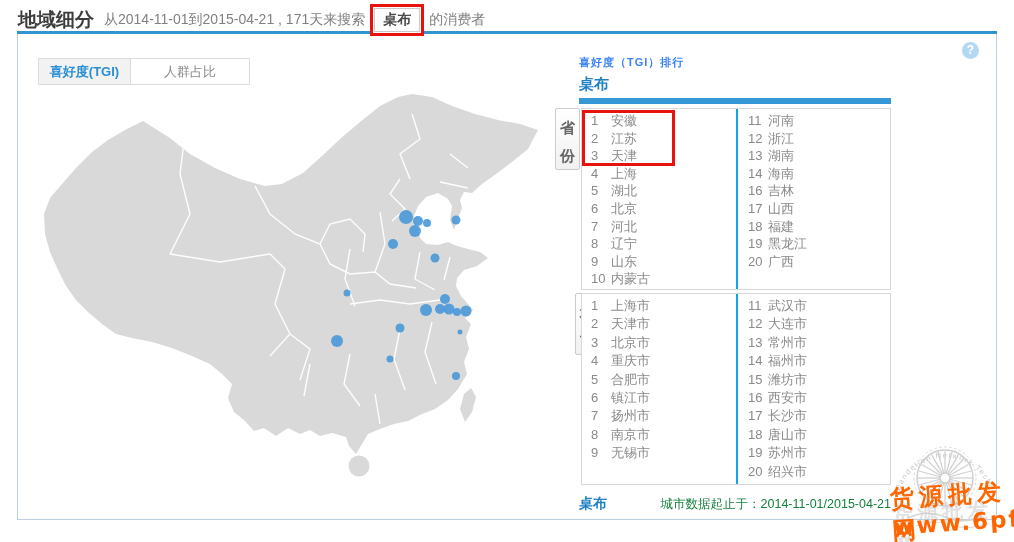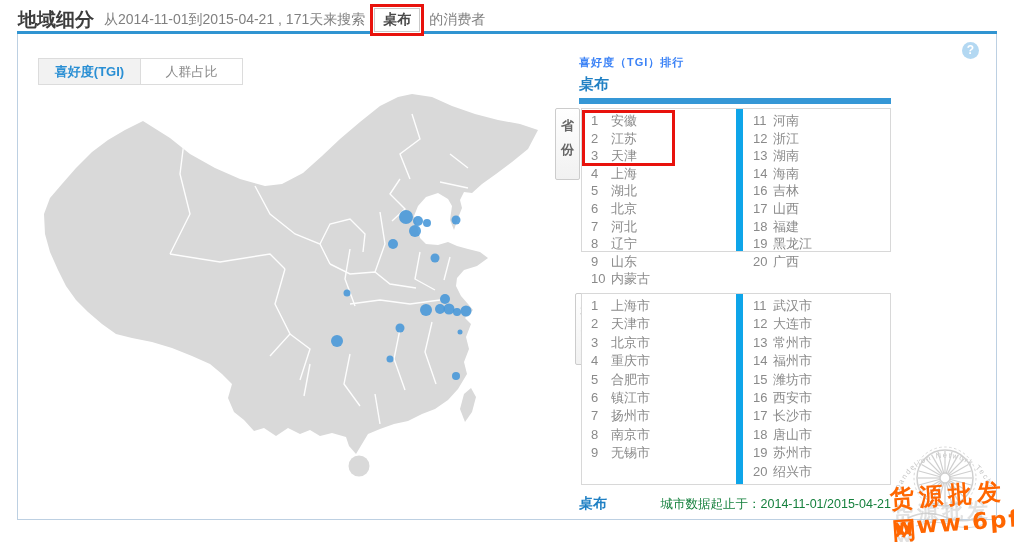--- a/index.html
+++ b/index.html
@@ -14,48 +14,48 @@
   .kw-redbox { display:inline-block; border:3px solid #e8120c; padding:1px; margin:0 5px; position:relative; z-index:40; background:#fff; }
   .kw-chip { display:inline-block; border:1px solid #c9c9c9; background:#fff; padding:2px 8px; font-size:14px; font-weight:bold; color:#4a4a4a; }
   .header-rule { position:absolute; left:17px; top:31px; width:980px; height:3px; background:#3094d1; }
 
   
   .panel { position:absolute; left:17px; top:34px; width:980px; height:486px;
            border-left:1px solid #bdd0e2; border-right:1px solid #bdd0e2; border-bottom:1px solid #bdd0e2; background:#fff; }
 
   
   .tabs { position:absolute; left:20px; top:24px; display:flex; }
-  .tab { width:103px; height:27px; display:flex; align-items:center; justify-content:center;
+  .tab { width:93px; height:27px; display:flex; align-items:center; justify-content:center;
          border:1px solid #dcdcdc; font-size:13px; cursor:pointer; }
   .tab.active { background:#f2f2f2; color:#2a8fd4; font-weight:bold; }
-  .tab.idle { background:#fff; color:#888; margin-left:-1px; width:103px; }
+  .tab.idle { background:#fff; color:#888; margin-left:-1px; width:120px; }
 
   
   .help { position:absolute; left:944px; top:8px; width:17px; height:17px; border-radius:50%;
           background:#b3d8f2; color:#fff; font-size:12px; font-weight:bold; text-align:center; line-height:17px; cursor:pointer; }
 
   
   .map-wrap { position:absolute; left:2px; top:60px; width:535px; height:426px; }
 
   
   .rank-title { position:absolute; left:561px; top:21px; font-size:11px; font-weight:bold; color:#3b82f6; letter-spacing:1px; }
   .rank-kw { position:absolute; left:561px; top:41px; font-size:15px; font-weight:bold; color:#2080c4; cursor:pointer; }
   .rank-bar { position:absolute; left:561px; top:64px; width:312px; height:6px; background:#3597d6; }
 
-  .side-label { position:absolute; left:537px; width:25px; height:72px; border:1px solid #ccc; border-radius:2px;
-                background:linear-gradient(#ffffff,#f1f1f1); color:#666; font-size:13px; font-weight:bold;
+  .side-label { position:absolute; left:537px; width:25px; height:62px; border:1px solid #ccc; border-radius:2px;
+                background:linear-gradient(#ffffff,#f1f1f1); color:#666; font-size:15px; font-weight:bold;
                 text-align:center; line-height:1.85; padding-top:5px; word-break:break-all; }
   .lbl-prov { top:74px; }
   .lbl-city { top:259px;margin-left:20px; }
 
   .rank-box { position:absolute; left:563px; width:310px; border:1px solid #d8d8d8; background:#fff; display:flex; }
-  .box-prov { top:74px; height:144px; }
+  .box-prov { top:74px; height:182px; }
   .box-city { top:259px; height:192px; }
   .col { width:50%; padding:3px 0 0 9px; }
-  .col + .col { border-left:7px solid #0ea5e9; padding-left:10px; }
+  .col + .col { border-left:2px solid #0ea5e9; padding-left:10px; }
   .box-prov .rrow { height:17.6px; line-height:17.6px; }
   .box-city .rrow { height:18.4px; line-height:18.4px; }
   .rrow { font-size:13px; color:#8a8a8a; white-space:nowrap; }
   .rrow .rk { display:inline-block; min-width:20px; }
 
   .rank-footer { position:absolute; left:561px; top:460px; width:312px; }
   .foot-kw { font-size:14px; font-weight:bold; color:#2080c4; cursor:pointer; }
   .foot-note { float:right; font-size:12.5px; color:#15803d; margin-top:2px; }
 
   

